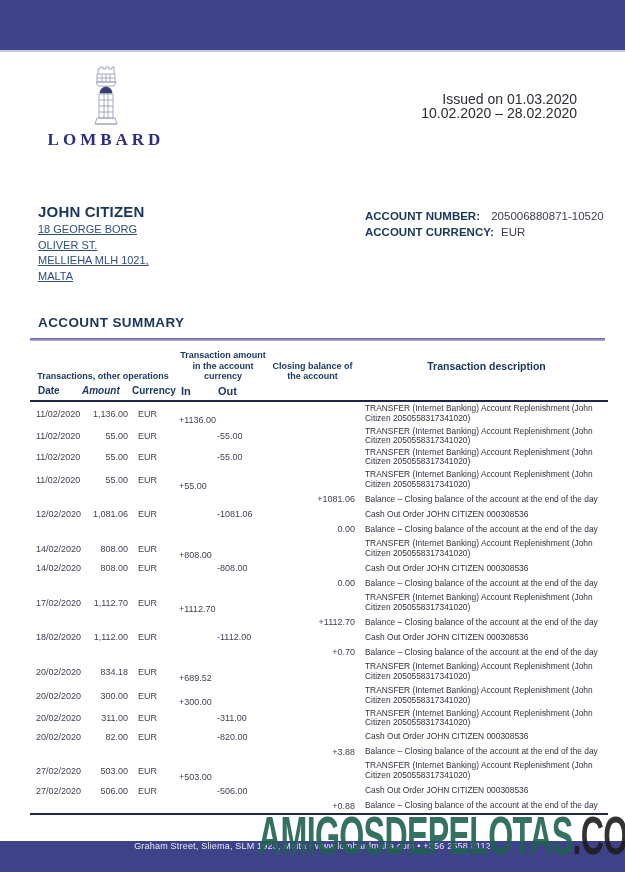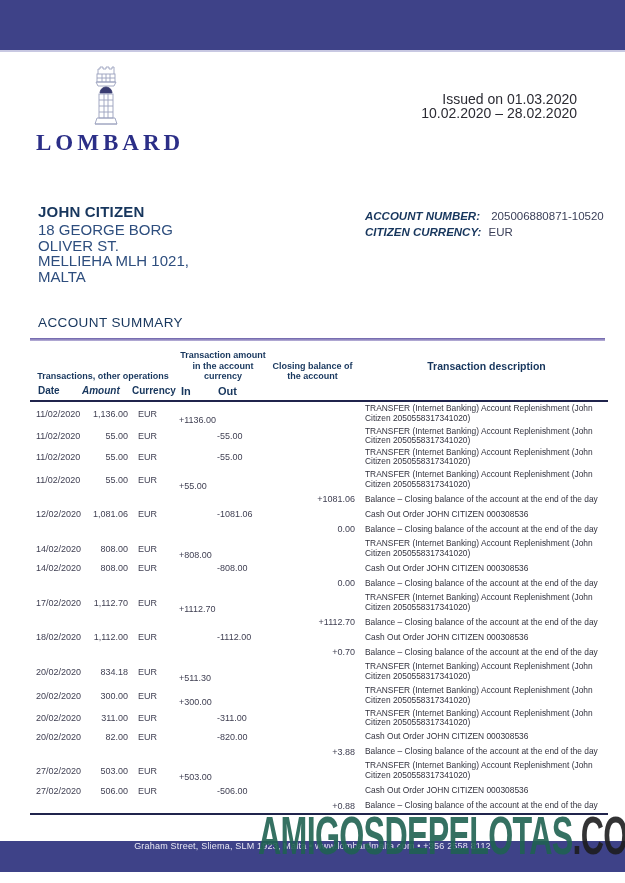--- a/index.html
+++ b/index.html
@@ -7,36 +7,36 @@
         font-family:"Liberation Sans",sans-serif;color:#3c3c50;margin:0 auto;}
 
   
   .topbar{position:absolute;left:0;top:0;width:625px;height:50px;background:#3e4288;border-bottom:2px solid #c8c8e2;}
   .footerbar{position:absolute;left:0;top:841px;width:625px;height:31px;background:#3e4288;display:flex;align-items:flex-start;justify-content:center;}
   .footerbar .ftext{color:#e8e8f4;font-size:9px;letter-spacing:.2px;white-space:nowrap;}
 
   
   .logo{position:absolute;left:36px;top:64px;width:140px;text-align:center;}
   .logo svg{display:block;margin:0 auto 2px auto;}
-  .logotype{font-family:"Liberation Serif",serif;font-weight:bold;font-size:23px;letter-spacing:4px;color:#2b2e87;}
+  .logotype{font-family:"Liberation Serif",serif;font-weight:bold;font-size:17px;letter-spacing:4px;color:#2b2e87;}
 
   
   .issued{position:absolute;right:48px;top:92px;text-align:right;font-size:14px;line-height:14px;color:#2b2b33;}
 
   
   .customer{position:absolute;left:38px;top:203px;}
   .customer .cname{font-size:15px;font-weight:bold;color:#17365d;letter-spacing:.2px;margin-bottom:2px;}
-  .customer .aline{font-size:15px;line-height:15.5px;color:#2e4e7e;}
+  .customer .aline{font-size:11px;line-height:15.5px;color:#2e4e7e;text-decoration:underline;}
   .acct{position:absolute;left:365px;top:208px;font-size:11.5px;line-height:16px;}
-  .acct .lbl{font-weight:bold;color:#17365d;font-style:italic;}
+  .acct .lbl{font-weight:bold;color:#17365d;}
   .acct .val{color:#3a3f58;margin-left:8px;}
   .acct .val2{color:#3a3f58;margin-left:4px;}
 
   
-  .sumtitle{position:absolute;left:38px;top:315px;font-size:13.5px;font-weight:normal;color:#17365d;letter-spacing:.4px;}
+  .sumtitle{position:absolute;left:38px;top:315px;font-size:13.5px;font-weight:bold;color:#17365d;letter-spacing:.4px;}
   .toprule{position:absolute;left:30px;top:338px;width:575px;height:3px;background:linear-gradient(to bottom,#6a5fa8,#bcb5da);}
 
   
   .tbl{position:absolute;left:30px;top:350px;width:578px;}
   .grid{display:grid;grid-template-columns:52px 48px 46px 38px 56px 85px 10px 1fr;}
   .ghead{display:grid;grid-template-columns:146px 94px 85px 10px 1fr;color:#17365d;font-weight:bold;}
   .ghead .g{font-size:9px;line-height:10.5px;text-align:center;align-self:end;padding-bottom:3px;}
   .ghead .g4{font-size:10.5px;align-self:center;}
   .subhead{color:#17365d;font-weight:bold;font-size:10px;padding-bottom:3px;border-bottom:2.5px solid #20244c;}
   .subhead .h{padding:0 2px;}
@@ -101,21 +101,21 @@
     <div class="aline">MELLIEHA MLH 1021,</div>
     <div class="aline">MALTA</div>
   </div>
 
   <div class="acct">
     <div>
       <span class="lbl">ACCOUNT NUMBER:</span>
       <span class="val">205006880871-10520</span>
     </div>
     <div>
-      <span class="lbl">CITIZEN CURRENCY:</span>
+      <span class="lbl">ACCOUNT CURRENCY:</span>
       <span class="val2">EUR</span>
     </div>
   </div>
 
   <div class="sumtitle">ACCOUNT SUMMARY</div>
   <div class="toprule"></div>
 
   <div class="tbl">
     <div class="ghead">
       <div class="g">Transactions, other operations</div>
@@ -286,21 +286,21 @@
     <div class="c c-out"></div>
     <div class="c c-closing">+0.70</div>
     <div></div>
     <div class="c c-desc nw">Balance – Closing balance of the account at the end of the day</div>
   </div>
 
   <div class="grid row">
     <div class="c c-date">20/02/2020</div>
     <div class="c c-amount">834.18</div>
     <div class="c c-currency">EUR</div>
-    <div class="c c-in">+511.30</div>
+    <div class="c c-in">+689.52</div>
     <div class="c c-out"></div>
     <div class="c c-closing"></div>
     <div></div>
     <div class="c c-desc">TRANSFER (Internet Banking) Account Replenishment (John Citizen 2050558317341020)</div>
   </div>
 
   <div class="grid row">
     <div class="c c-date">20/02/2020</div>
     <div class="c c-amount">300.00</div>
     <div class="c c-currency">EUR</div>

